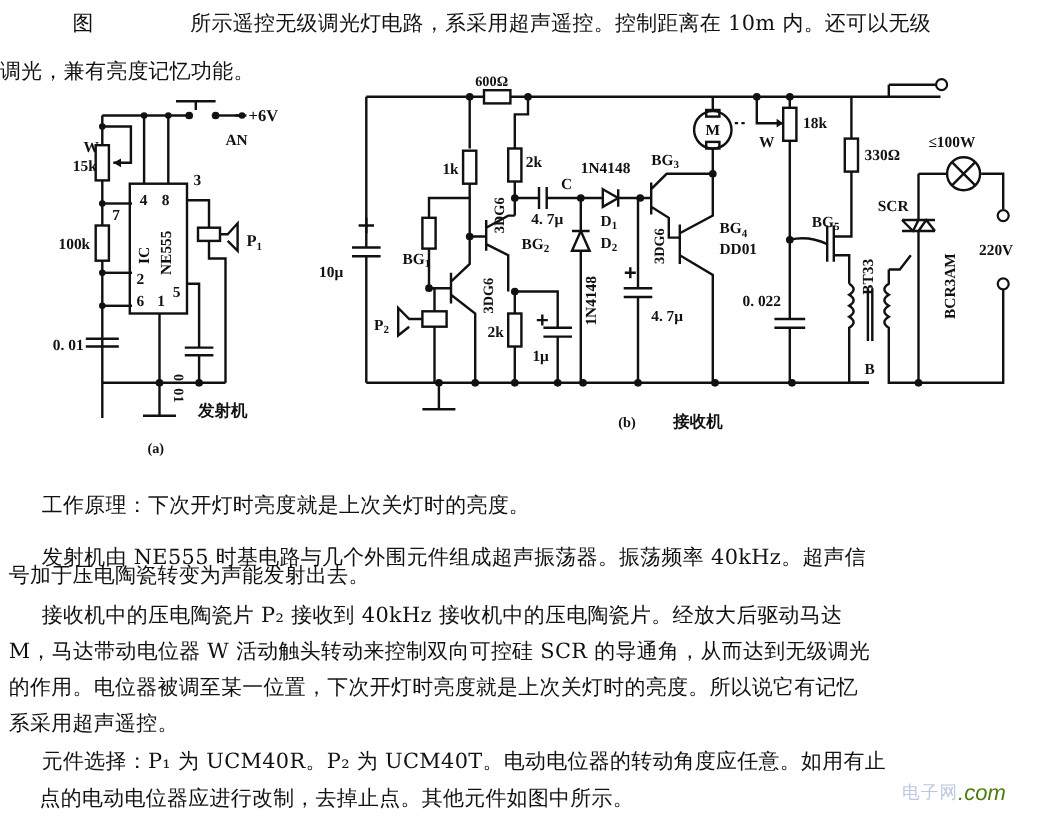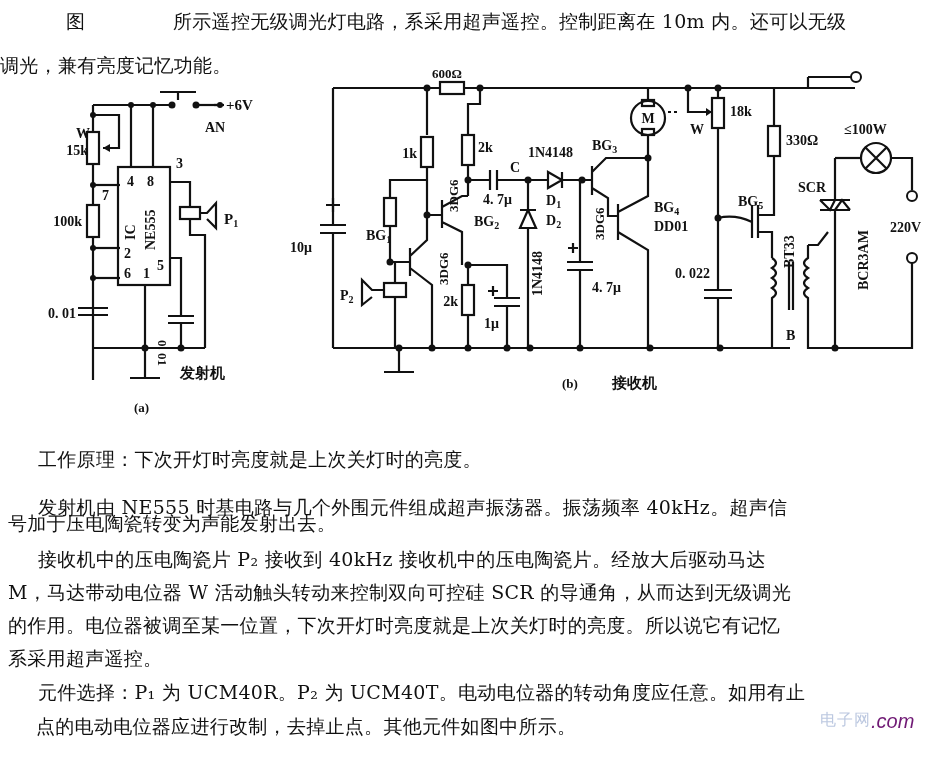--- a/index.html
+++ b/index.html
@@ -8,21 +8,21 @@
   .txt { position: absolute; font-size: 19px; line-height: 22px; white-space: nowrap; letter-spacing: 0.3px; }
   svg.schem { position: absolute; left: 0; top: 0; }
   svg text { font-family: "Liberation Serif", "DejaVu Serif", serif; font-weight: bold; fill: #111; }
   .w { stroke: #111; stroke-width: 2.2; fill: none; }
   .dot { fill: #111; }
   .res { stroke: #111; stroke-width: 2.2; fill: #fff; }
   .watermark { position: absolute; left: 802px; top: 712px; display: flex; align-items: flex-end; }
   .wm-num { font-family: "Liberation Sans", sans-serif; font-weight: bold; font-size: 40px; color: #f4b8c0; line-height: 36px; letter-spacing: -1px; }
   .wm-right { display: flex; flex-direction: row; margin-left: 18px; }
   .wm-cn { font-family: "DejaVu Sans", sans-serif; font-size: 16px; color: #bcc8e0; line-height: 16px; letter-spacing: 1px; }
-  .wm-com { font-family: "Liberation Sans", sans-serif; font-size: 20px; color: #701a75; line-height: 18px; font-style: italic; }
+  .wm-com { font-family: "Liberation Sans", sans-serif; font-size: 20px; color: #4d7c0f; line-height: 18px; font-style: italic; }
 </style>
 </head>
 <body>
 
 <div class="txt" style="left:66px; top:10px;">图</div>
 <div class="txt" style="left:158px; top:10px;margin-left:15px;">所示遥控无级调光灯电路，系采用超声遥控。控制距离在 10m 内。还可以无级</div>
 <div class="txt" style="left:0; top:42px;margin-top:12px;">调光，兼有亮度记忆功能。</div>
 
 <svg class="schem" width="944" height="430" viewBox="0 0 944 430" xmlns="http://www.w3.org/2000/svg">
 

